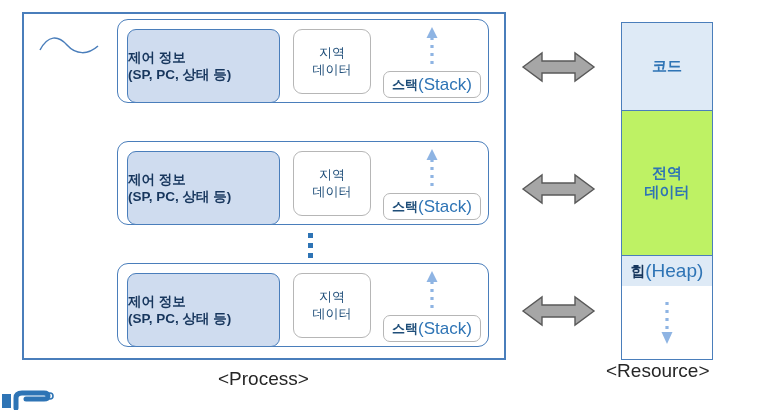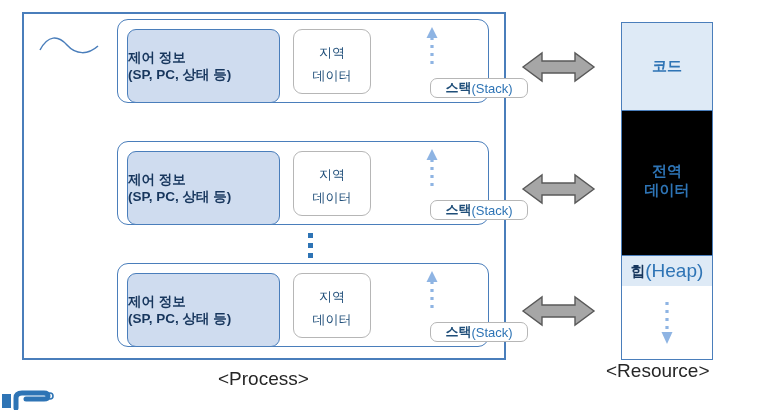--- a/index.html
+++ b/index.html
@@ -104,59 +104,57 @@
     display: flex;
     flex-direction: column;
     align-items: center;
     justify-content: center;
     line-height: 1.25;
   }
   .local-line {
     font-size: 13px;
     color: #1f4e79;
     white-space: nowrap;
-    margin-top: 6px;
   }
 
   .stack-group {
     position: absolute;
     left: 265px;
     top: 6px;
     width: 98px;
     height: 72px;
   }
   .stack-arrow {
     position: absolute;
     left: 50%;
     top: 0;
     transform: translateX(-50%);
   }
   .stack-box {
     position: absolute;
     left: 0;
     bottom: 0;
     width: 98px;
-    height: 20px;
+    height: 27px;
     background: #ffffff;
     border: 1.3px solid #b6b6b6;
     border-radius: 7px;
     box-sizing: border-box;
     display: flex;
     align-items: center;
     justify-content: center;
     white-space: nowrap;
-    margin-left: 47px;
   }
   .stack-ko {
     font-size: 13px;
     font-weight: bold;
     color: #1f4e79;
   }
   .stack-en {
-    font-size: 13px;
+    font-size: 17px;
     color: #2e74b5;
   }
 
   
   #thread-ellipsis {
     position: absolute;
     left: 308px;
     top: 233px;
     display: flex;
     flex-direction: column;
@@ -214,23 +212,22 @@
   }
   #res-code {
     top: 0;
     height: 88px;
     background: #deeaf6;
     border-bottom: 1.6px solid #4a7ebb;
   }
   #res-global {
     top: 88px;
     height: 145px;
-    background: #000000;
+    background: #bef264;
     border-bottom: 1.6px solid #4a7ebb;
-    font-family: Liberation Mono, monospace;
   }
   #res-heap {
     top: 233px;
     height: 30px;
     background: #deeaf6;
     flex-direction: row;
   }
   #res-free {
     top: 263px;
     height: 73px;

